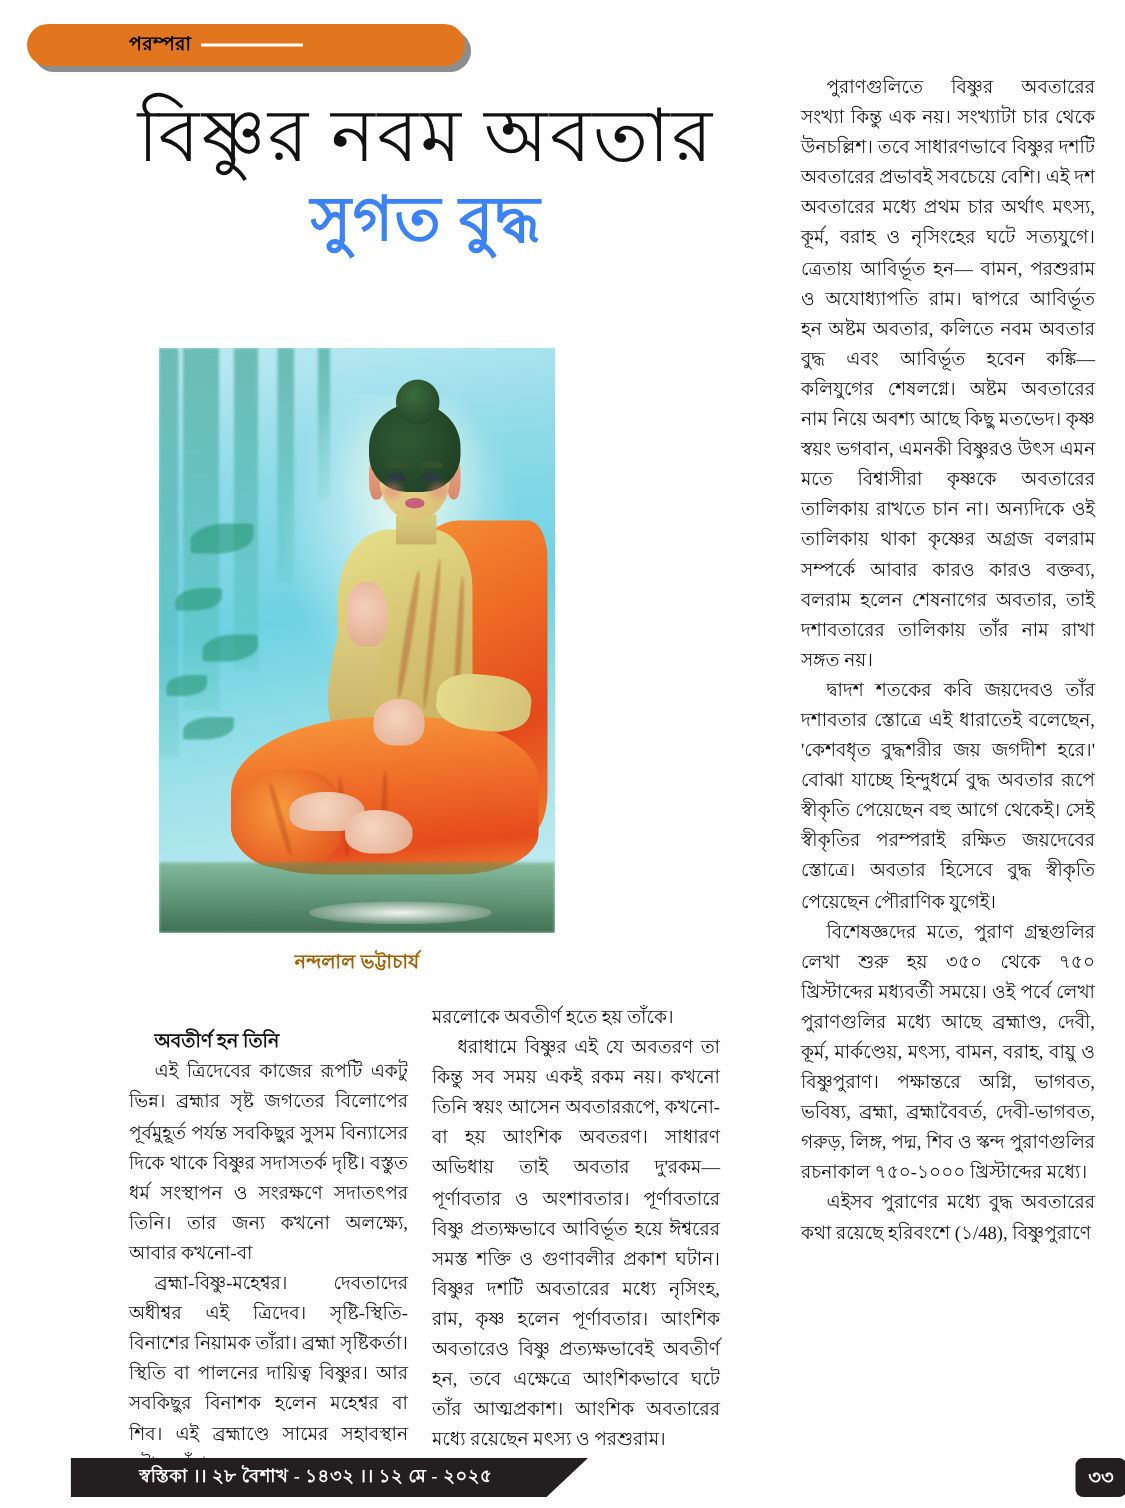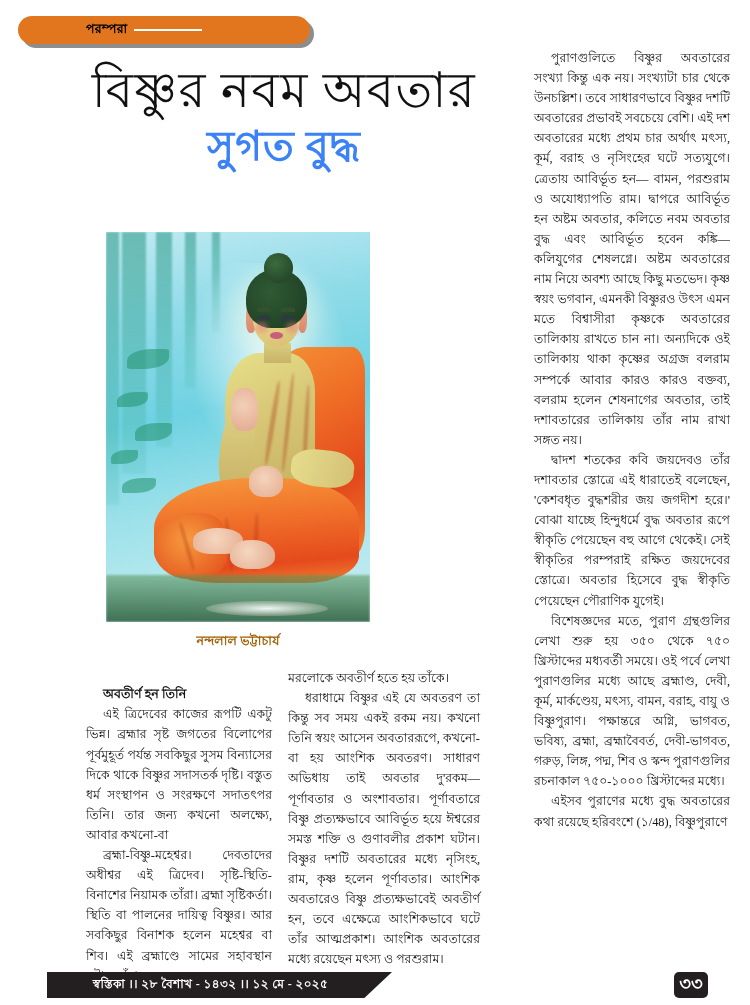--- a/index.html
+++ b/index.html
@@ -361,31 +361,31 @@
   .footer-text {
     color: #ffffff;
     font-size: 12px;
     font-weight: bold;
     letter-spacing: .4px;
     white-space: nowrap;
     margin-right: 18px;
   }
   .page-num {
     position: absolute;
-    left: 674px;
+    left: 717px;
     top: 972px;
     width: 34px;
     height: 26px;
     background: #231f20;
     border-radius: 5px;
     display: flex;
     align-items: center;
     justify-content: center;
     color: #ffffff;
-    font-size: 18px;
+    font-size: 13px;
     font-weight: bold;
   }
 </style>
 </head>
 <body>
 
 <div id="page">
 
   <div class="pill-wrap">
     <div class="pill-shadow"></div>

